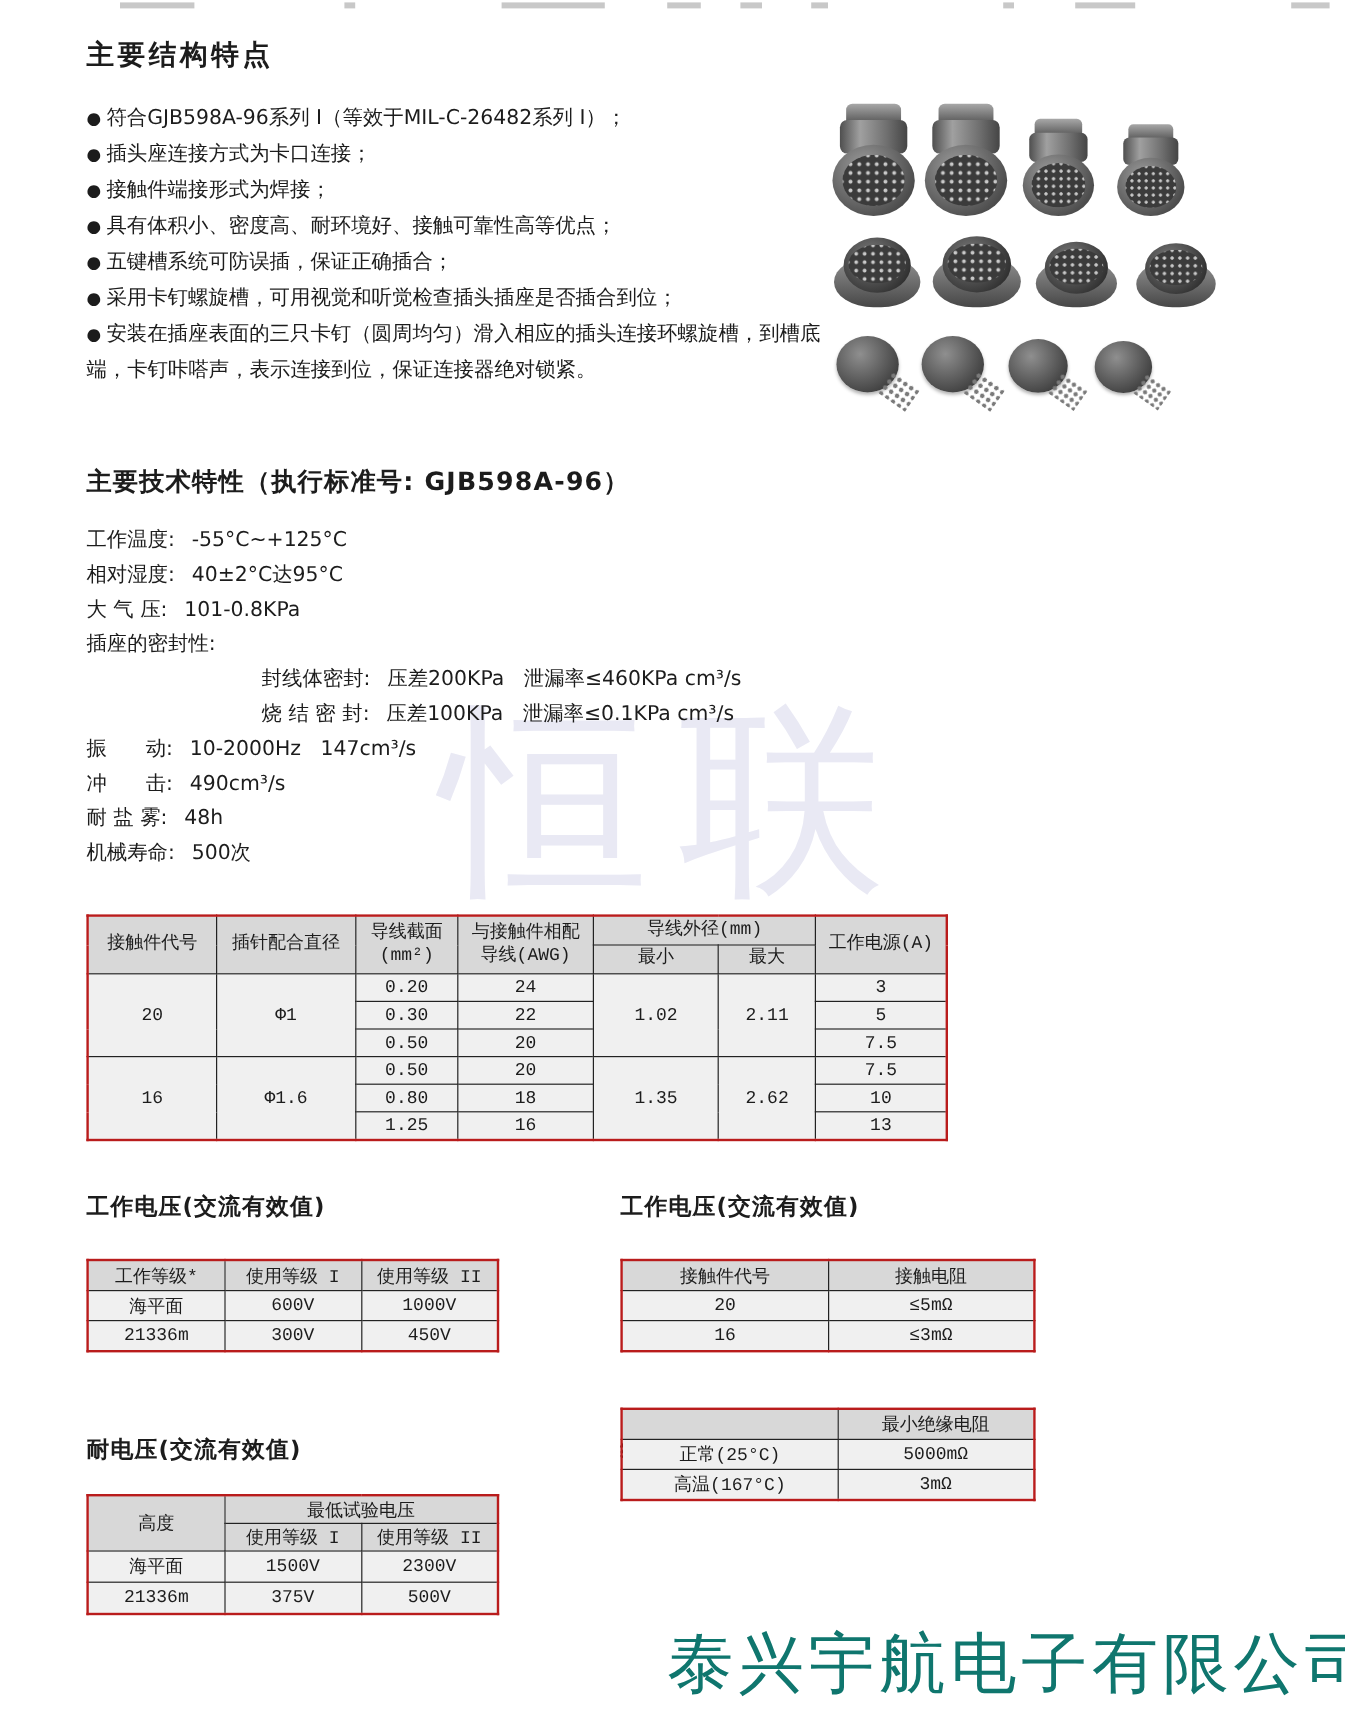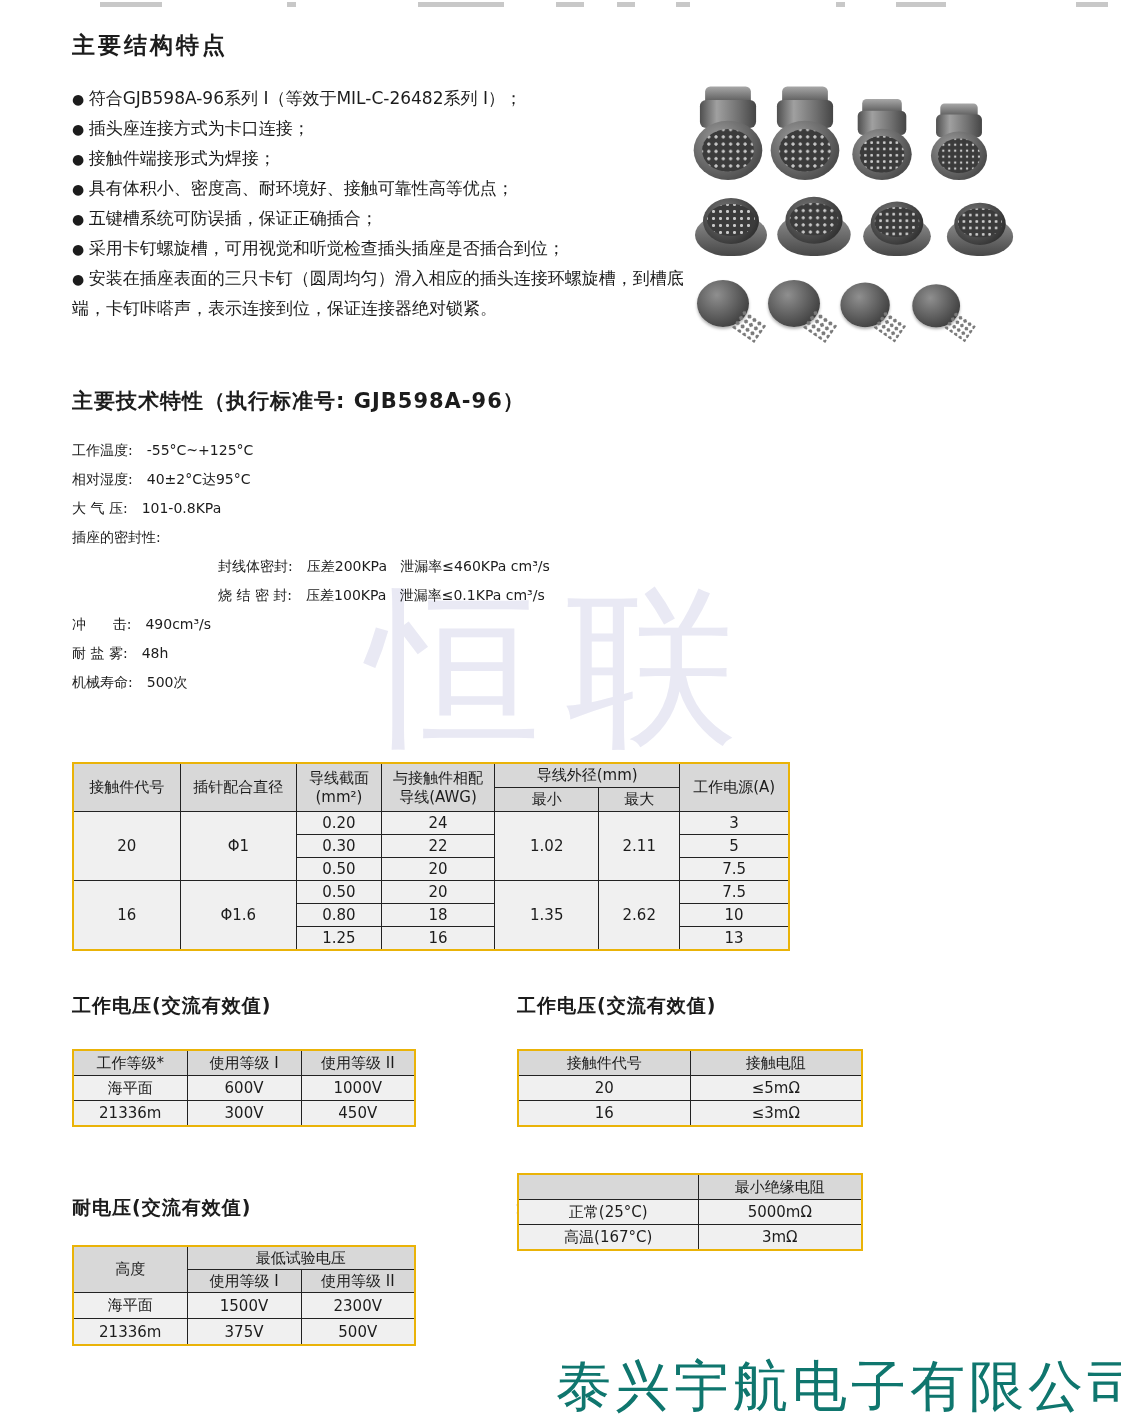--- a/index.html
+++ b/index.html
@@ -16,28 +16,28 @@
   .speck{position:absolute;top:2px;height:5px;background:#9a9a9a;opacity:.55;}
   
   .h-main{position:absolute;left:72px;top:30px;font-size:23px;font-weight:bold;letter-spacing:3px;}
   .h-tech{position:absolute;left:72px;top:387px;font-size:21px;font-weight:bold;letter-spacing:1px;}
   .h-sub{position:absolute;font-size:19px;font-weight:bold;letter-spacing:1px;}
   
   .features{position:absolute;left:72px;top:84px;width:632px;font-size:17px;line-height:29px;}
   .features .feature{margin:0;padding:0;}
   .features .feature::before{content:"● ";font-size:14px;}
   
-  .specs{position:absolute;left:72px;top:436px;width:560px;font-size:14px;line-height:29px;}
+  .specs{position:absolute;left:72px;top:436px;width:560px;font-size:17px;line-height:29px;}
   .spec-line{white-space:pre-wrap;}
   .spec-line.indent{padding-left:146px;}
   .spec-line .lab{margin-right:14px;}
   
   table{border-collapse:collapse;table-layout:fixed;font-size:15px;color:#1c1c1c;}
   th,td{border:1px solid #222;text-align:center;vertical-align:middle;font-weight:normal;padding:0 2px;overflow:hidden;}
-  table{border:2px solid #eab308;}
+  table{border:2px solid #b91c1c;font-family:Liberation Mono, monospace;}
   th{background:#d8d8d8;}
   td{background:#f0f0f0;}
   .main-table{position:absolute;left:72px;top:762px;width:718px;}
   .main-table th{height:23px;line-height:1.25;}
   .main-table td{height:22px;margin-left:35px;}
   .tbl-wv1{position:absolute;left:72px;top:1049px;width:342px;}
   .tbl-wv2{position:absolute;left:517px;top:1049px;width:344px;}
   .tbl-wv1 th,.tbl-wv1 td,.tbl-wv2 th,.tbl-wv2 td{height:24px;}
   .tbl-nv{position:absolute;left:72px;top:1245px;width:342px;}
   .tbl-nv th{height:22px;}
@@ -190,20 +190,21 @@
 
     <div class="h-tech">主要技术特性（执行标准号: GJB598A-96）</div>
 
     <div class="specs">
       <div class="spec-line"><span class="lab">工作温度:</span><span>-55°C~+125°C</span></div>
       <div class="spec-line"><span class="lab">相对湿度:</span><span>40±2°C达95°C</span></div>
       <div class="spec-line"><span class="lab">大 气 压:</span><span>101-0.8KPa</span></div>
       <div class="spec-line"><span class="lab">插座的密封性:</span><span></span></div>
       <div class="spec-line indent"><span class="lab">封线体密封:</span><span>压差200KPa   泄漏率≤460KPa cm³/s</span></div>
       <div class="spec-line indent"><span class="lab">烧 结 密 封:</span><span>压差100KPa   泄漏率≤0.1KPa cm³/s</span></div>
+      <div class="spec-line"><span class="lab">振      动:</span><span>10-2000Hz   147cm³/s</span></div>
       <div class="spec-line"><span class="lab">冲      击:</span><span>490cm³/s</span></div>
       <div class="spec-line"><span class="lab">耐 盐 雾:</span><span>48h</span></div>
       <div class="spec-line"><span class="lab">机械寿命:</span><span>500次</span></div>
     </div>
 
     <table class="main-table">
       <colgroup>
         <col style="width:106px">
           <col style="width:115px">
           <col style="width:84px">

